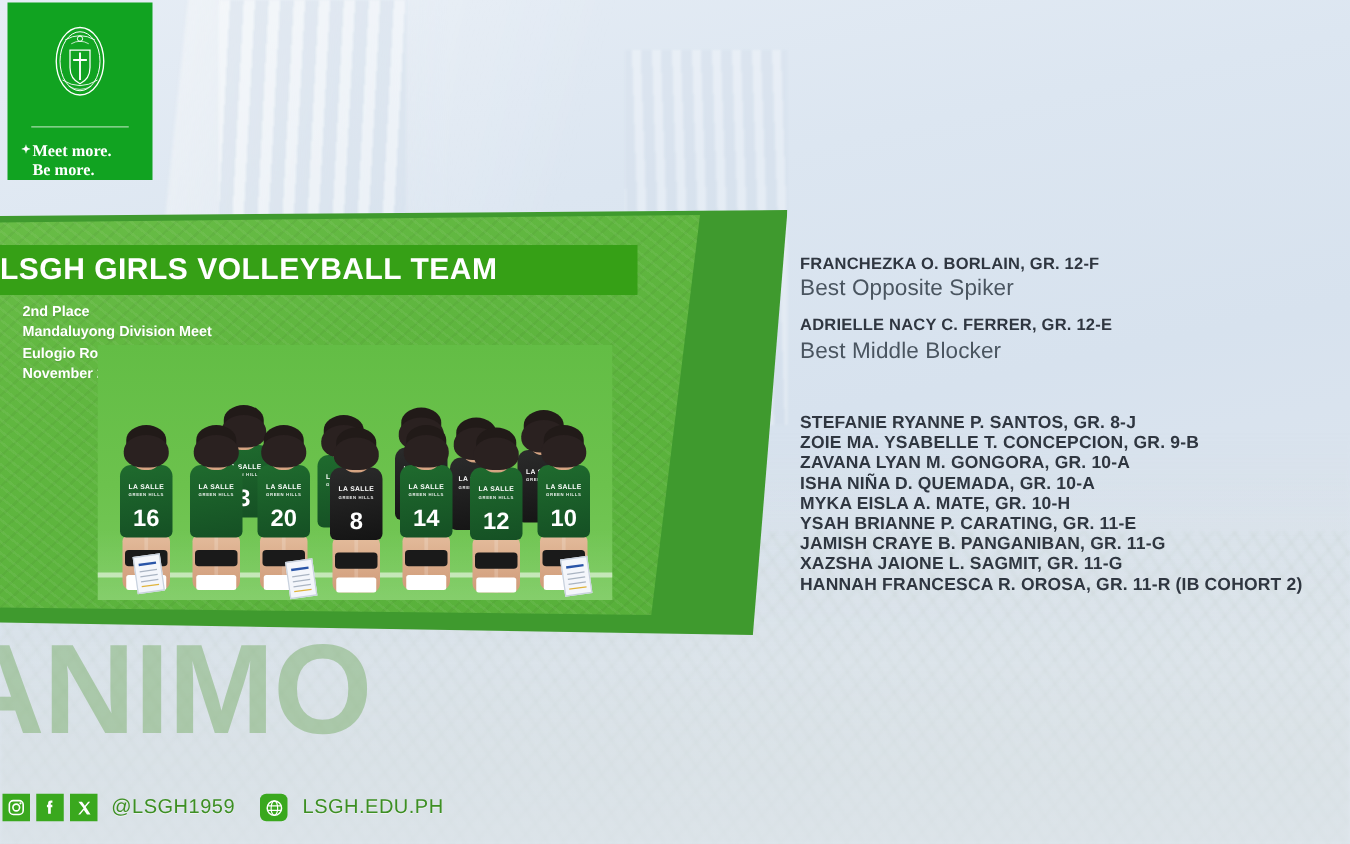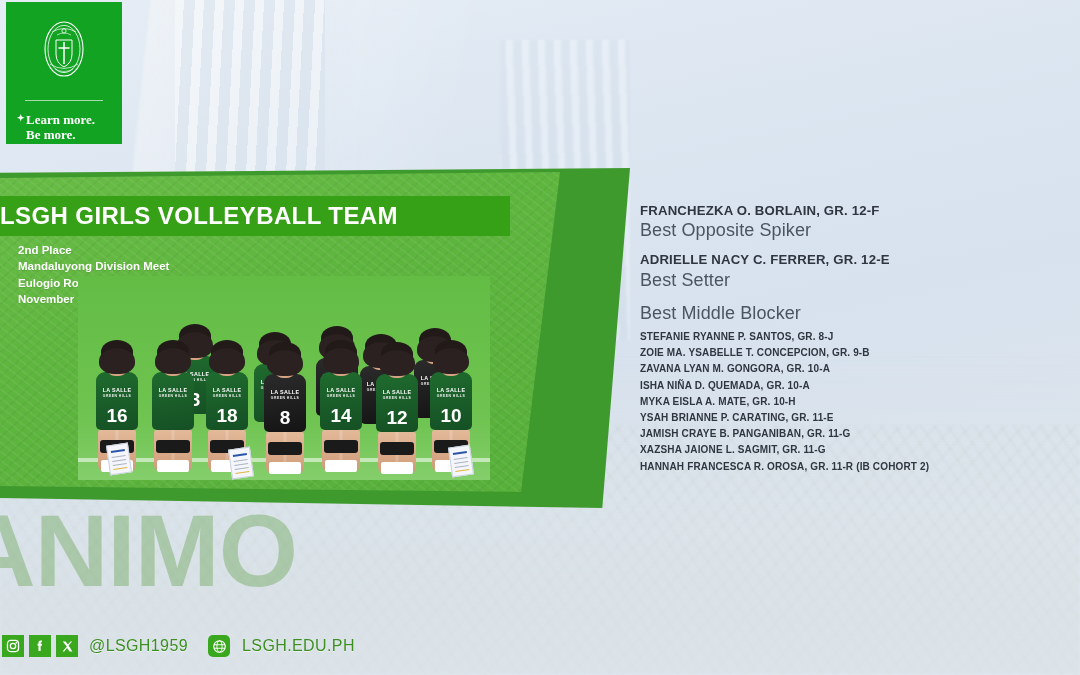--- a/index.html
+++ b/index.html
@@ -219,21 +219,21 @@
   .award-name {
     color:#2f3640; font-size:13.2px; font-weight:bold; letter-spacing:.18px;
     line-height:1.22; white-space:nowrap;
   }
   .award-role {
     color:#4a5560; font-size:18px; font-weight:400; letter-spacing:.1px;
     line-height:1.3; margin-bottom:10px;
   }
   .roster { position:absolute; left:640px; top:329px; width:430px; }
   .roster-item {
-    color:#2f3640; font-size:10px; font-weight:bold; letter-spacing:.15px;
+    color:#2f3640; font-size:14px; font-weight:bold; letter-spacing:.15px;
     line-height:16.2px; white-space:nowrap;
   }
 
   
   .footer {
     position:absolute; left:0; bottom:14px; width:1080px; height:30px;
     display:flex; align-items:center; padding-left:2px;
   }
   .sicon {
     width:22px; height:22px; background:#3aa81e; margin-right:5px;
@@ -358,21 +358,21 @@
         <div class="sock"></div>
       </div>
     </div>
 
     <div class="player" style="left:128px; bottom:8px;">
       <div class="head">
           <div class="hair"></div>
         </div>
       <div class="torso green">
         <div class="brand">LA SALLE<small>GREEN HILLS</small></div>
-        <div class="num">18</div>
+        <div class="num">20</div>
       </div>
       <div class="legs">
         <div class="kneepad"></div>
         <div class="sock"></div>
       </div>
     </div>
 
     <div class="player" style="left:186px; bottom:6px;">
       <div class="head">
           <div class="hair"></div>
@@ -444,33 +444,32 @@
         <path d="M16 14 q12 -7 24 0" fill="none" stroke="#ffffff" stroke-width="0.7"></path>
         <path d="M14 46 q14 9 28 0" fill="none" stroke="#ffffff" stroke-width="0.7"></path>
         <circle cx="28" cy="13" r="2.1" fill="none" stroke="#ffffff" stroke-width="0.8"></circle>
         <path d="M21 17 q7 -4 14 0" fill="none" stroke="#ffffff" stroke-width="0.6"></path>
         <path d="M19 51 q9 5 18 0" fill="none" stroke="#ffffff" stroke-width="0.6"></path>
       </svg>
     </div>
     <div class="logo-rule"></div>
     <div class="tagline">
       <span class="star">✦</span>
-      <div>Learn more.</div>
+      <div>Meet more.</div>
       <div>Be more.</div>
     </div>
   </div>
 
   <div class="awards">
     <div>
       <div class="award-name">FRANCHEZKA O. BORLAIN, GR. 12-F</div>
       <div class="award-role">Best Opposite Spiker</div>
     </div>
     <div>
       <div class="award-name">ADRIELLE NACY C. FERRER, GR. 12-E</div>
-      <div class="award-role">Best Setter</div>
     </div>
     <div>
       <div class="award-role">Best Middle Blocker</div>
     </div>
   </div>
 
   <div class="roster">
     <div class="roster-item">STEFANIE RYANNE P. SANTOS, GR. 8-J</div>
     <div class="roster-item">ZOIE MA. YSABELLE T. CONCEPCION, GR. 9-B</div>
     <div class="roster-item">ZAVANA LYAN M. GONGORA, GR. 10-A</div>

